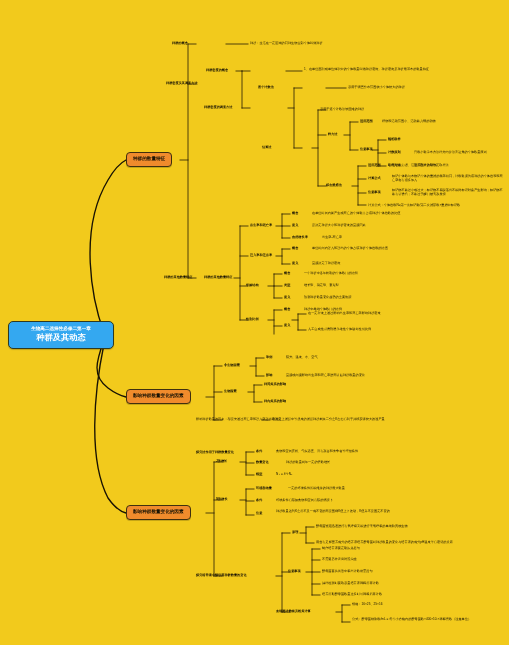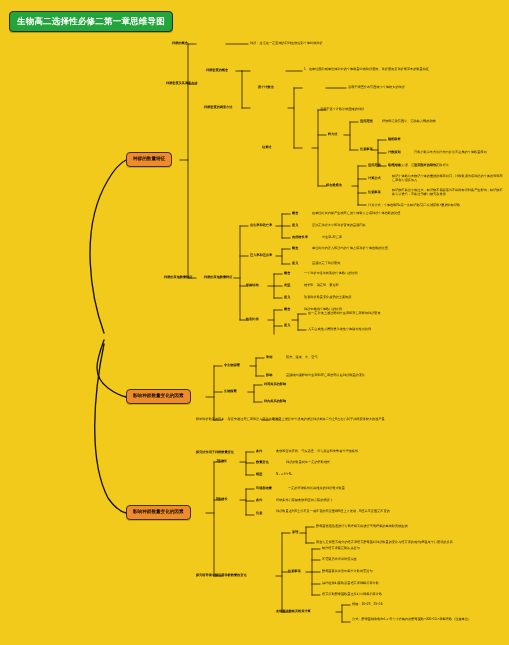--- a/index.html
+++ b/index.html
@@ -54,22 +54,25 @@
 <div id="stage">
 
   <svg class="links" viewBox="0 0 509 645">
     <g fill="none" stroke="#181203" stroke-width="1.35" stroke-linecap="round">
       <path d="M104,333 C 92,300 78,230 108,180 C 115,168 122,162 126,160"></path>
       <path d="M104,340 C 96,362 92,376 108,388 C 116,394 122,396 126,397"></path>
       <path d="M104,344 C 94,392 88,460 108,498 C 115,508 122,512 126,513"></path>
     </g>
   </svg>
 
-  <div class="title-badge">生物高二选择性必修二第一章思维导图</div>
-
+
+  <div class="center-node">
+    <div class="l1">生物高二选择性必修二第一章</div>
+    <div class="l2">种群及其动态</div>
+  </div>
 
   <div class="branch-node" style="left:126px;top:152px;">种群的数量特征</div>
   <div class="branch-node" style="left:126px;top:389px;">影响种群数量变化的因素</div>
   <div class="branch-node" style="left:126px;top:505px;">影响种群数量变化的因素</div>
 
   <svg class="links" viewBox="0 0 509 645">
     <g fill="none" stroke="#181203" stroke-width="0.75" stroke-linecap="square">
 
       <path d="M180,160 L188,160"></path>
       <path d="M188,44 L188,278"></path>

